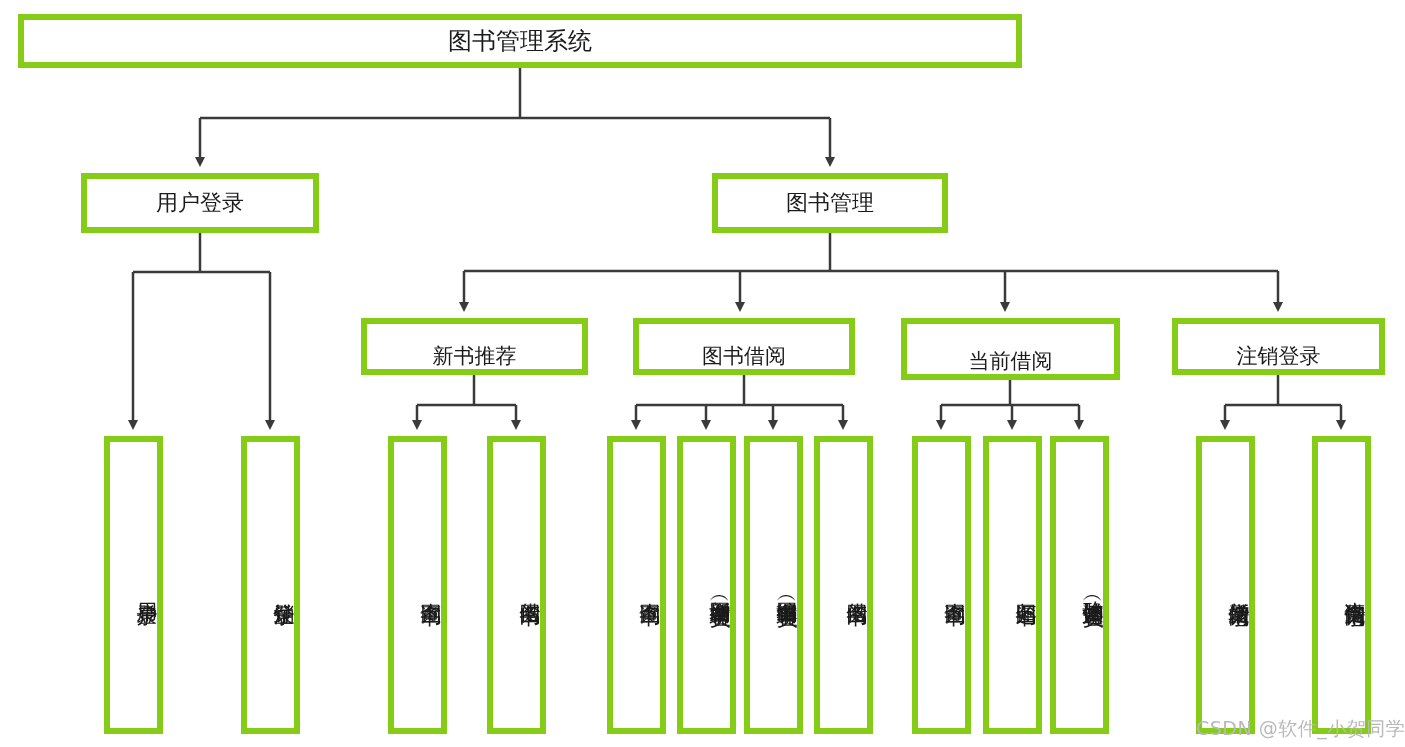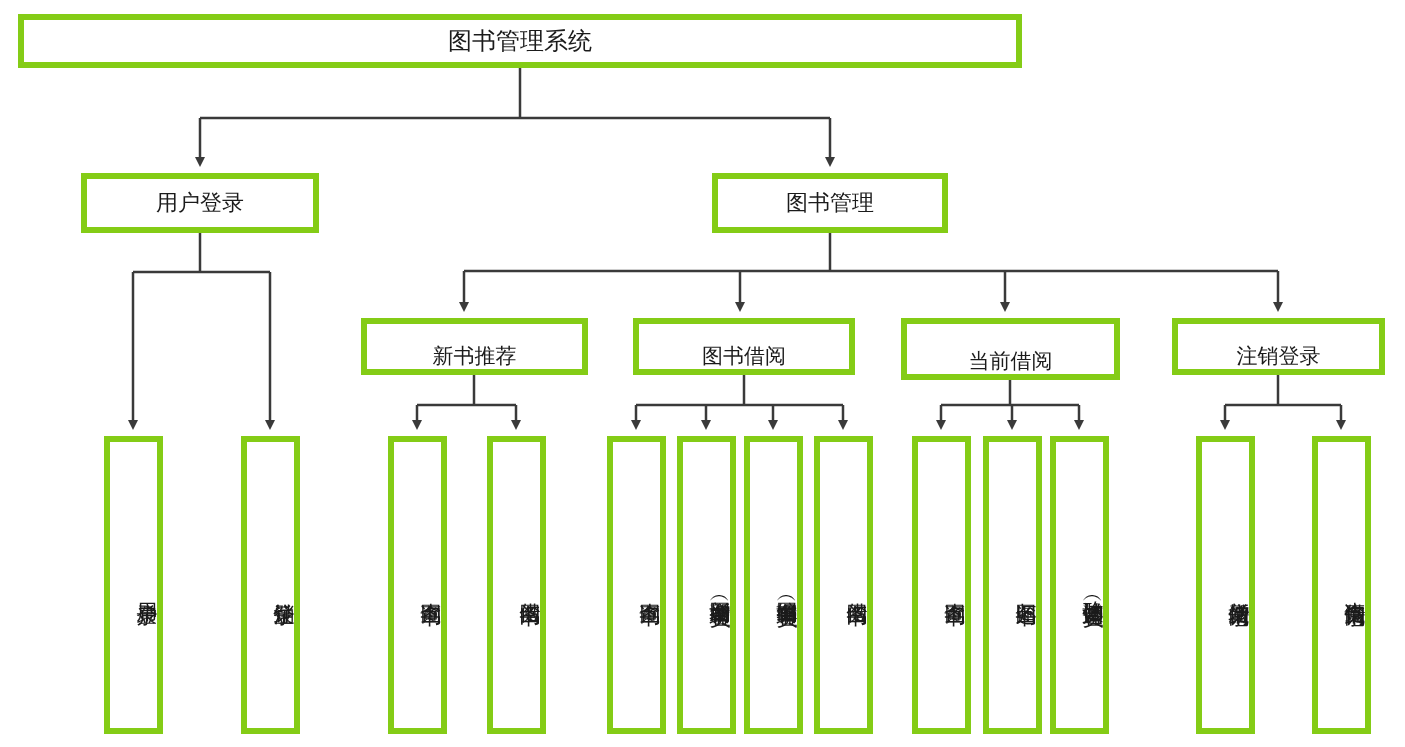--- a/index.html
+++ b/index.html
@@ -188,14 +188,15 @@
     <span class="label">确认归还（管理员）</span>
   </div>
 
   <div class="node leaf" style="left:1196px;top:436px;width:59px;height:298px;">
     <span class="label">新增借阅记录</span>
   </div>
   <div class="node leaf" style="left:1312px;top:436px;width:59px;height:298px;">
     <span class="label">查询借阅记录</span>
   </div>
 
+  <div class="watermark" style="left:1196px;top:716px;">CSDN @软件_小贺同学</div>
 
 </div>
 
 </body></html>

